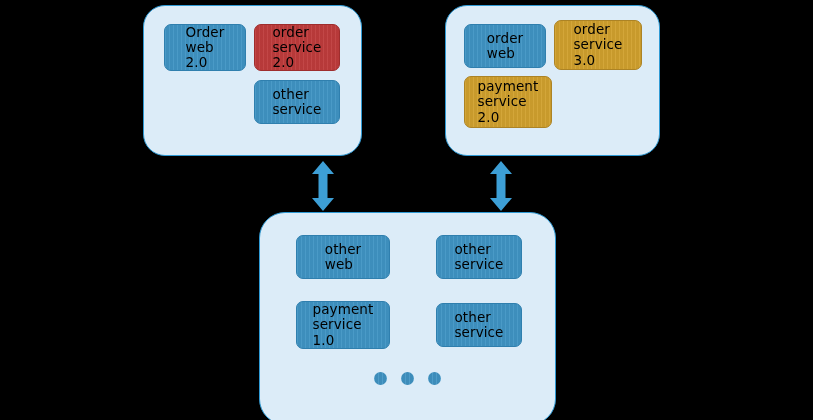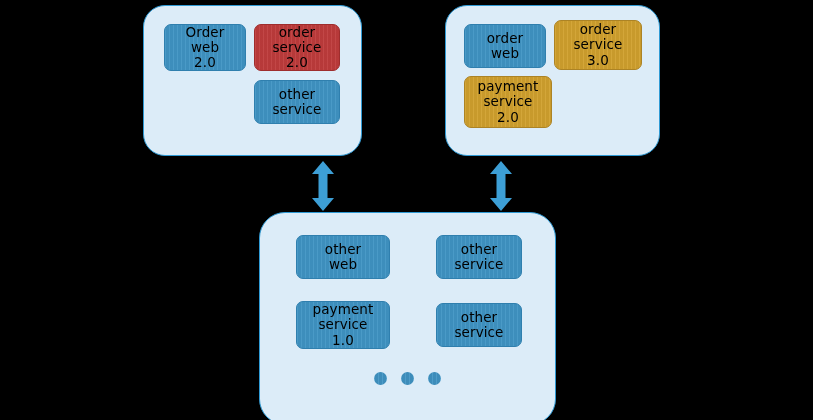--- a/index.html
+++ b/index.html
@@ -30,21 +30,21 @@
   #panel-bottom    { left: 259px; top: 212px; width: 297px; height: 213px; border-radius: 26px; }
 
   
   .svc {
     position: absolute;
     box-sizing: border-box;
     border-radius: 7px;
     display: flex;
     align-items: center;
     justify-content: center;
-    text-align: center;
+    text-align: left;
     color: #000000;
     font-size: 13.5px;
     line-height: 1.12;
     letter-spacing: 0.1px;
     padding: 2px 3px;
     background-image: repeating-linear-gradient(
         90deg,
         rgba(255,255,255,0.055) 0px,
         rgba(255,255,255,0.055) 1px,
         rgba(0,0,0,0.045) 1px,

